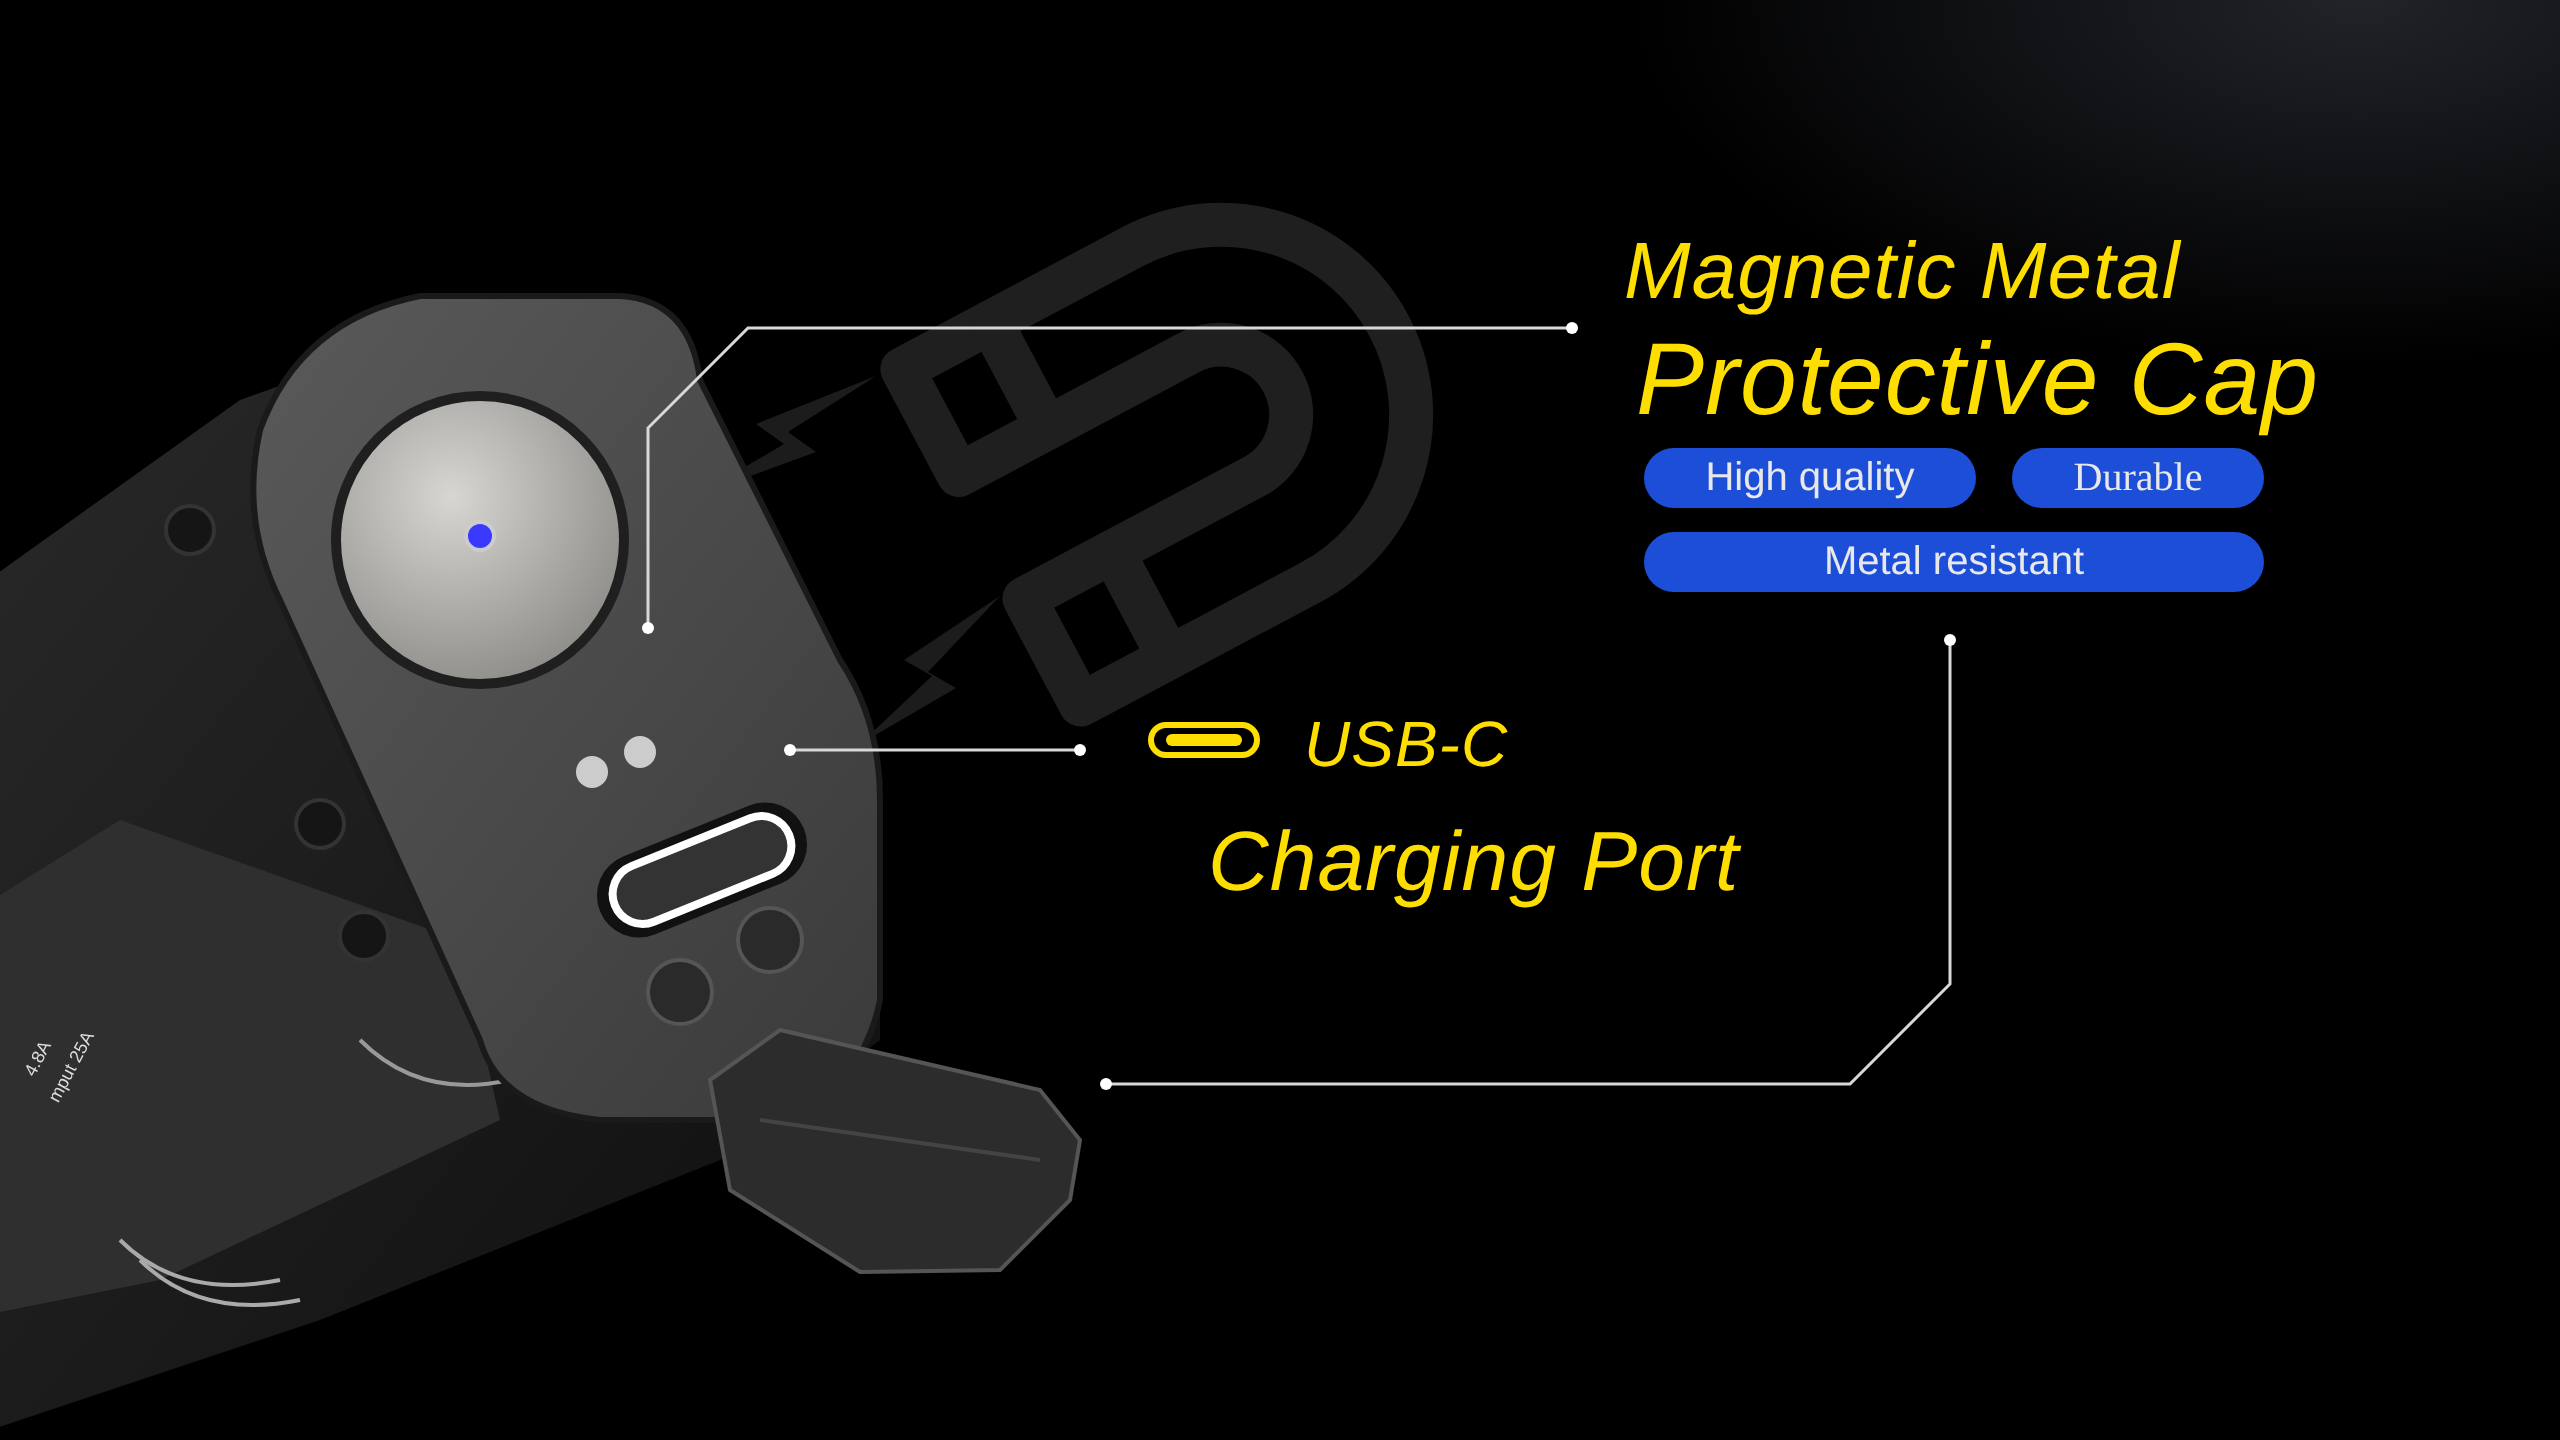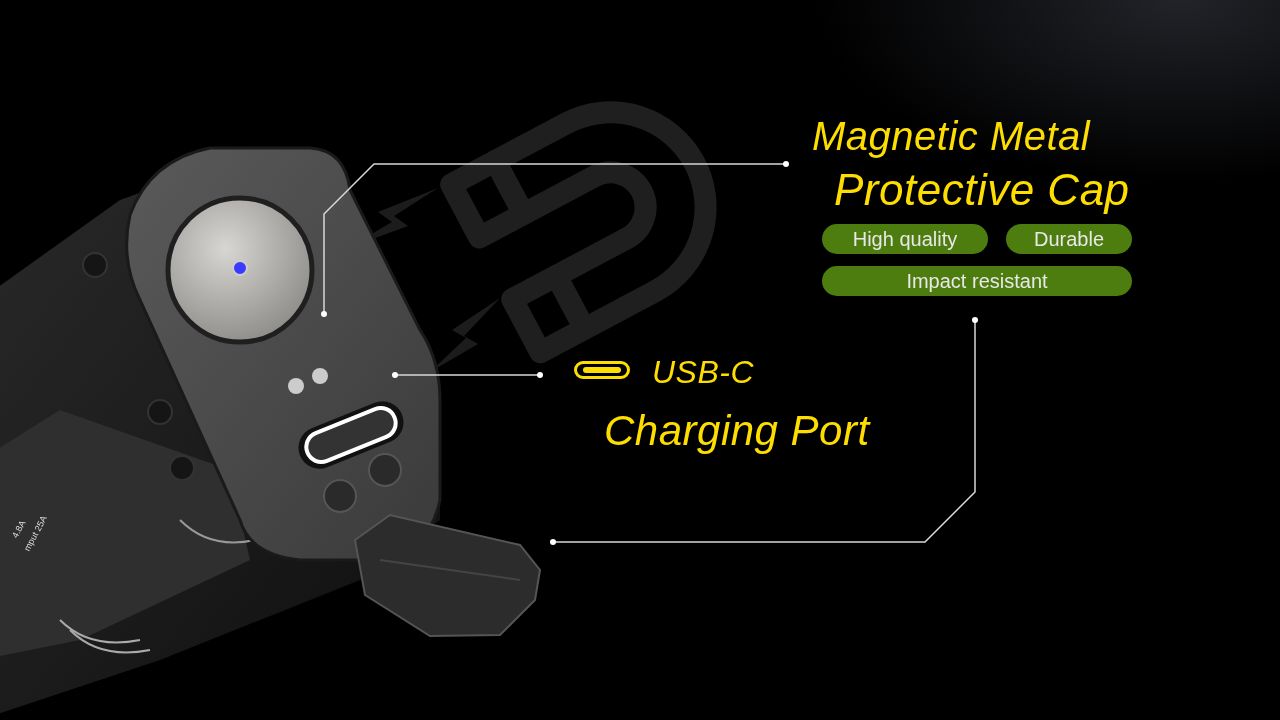--- a/index.html
+++ b/index.html
@@ -11,30 +11,30 @@
     .bg-glow {
       position:absolute; inset:0;
       background: radial-gradient(ellipse 520px 260px at 1180px 0px, rgba(60,64,74,0.55), rgba(0,0,0,0) 70%);
     }
     .layer { position:absolute; left:0; top:0; }
     .headline {
       position:absolute; color:#fede00; font-weight:normal; font-style:italic;
       letter-spacing:0.5px; white-space:nowrap;
     }
     .h1 { left:812px; top:112px; font-size:40px; line-height:48px; }
-    .h2 { left:818px; top:166px; font-size:44px; line-height:48px;margin-left:16px; }
+    .h2 { left:818px; top:166px; font-size:51px; line-height:48px; }
     .usb-title { left:652px; top:348px; font-size:32px; line-height:48px; }
     .usb-title2 { left:604px; top:406px; font-size:42px; line-height:50px;text-align:right; }
     .pill {
       position:absolute; height:30px; border-radius:15px;
-      background:#4d7c0f; color:#e8e8e8; font-size:20px; line-height:30px;
+      background:#1d4ed8; color:#e8e8e8; font-size:20px; line-height:30px;
       text-align:center; white-space:nowrap;
     }
     .p1 { left:822px; top:224px; width:166px; }
-    .p2 { left:1006px; top:224px; width:126px; }
+    .p2 { left:1006px; top:224px; width:126px;font-family:Liberation Serif, serif; }
     .p3 { left:822px; top:266px; width:310px; }
     .usb-icon {
       position:absolute; left:574px; top:361px; width:56px; height:18px;
       border:3px solid #fede00; border-radius:12px; box-sizing:border-box;
     }
     .usb-icon::after {
       content:""; position:absolute; left:6px; right:6px; top:3px; height:6px;
       background:#fede00; border-radius:3px;
     }
     .device-text {
@@ -118,17 +118,17 @@
     <circle cx="553" cy="542" r="3"></circle>
     <circle cx="975" cy="320" r="3"></circle>
   </g>
 </svg>
 
 <div class="headline h1">Magnetic Metal</div>
 <div class="headline h2">Protective Cap</div>
 
 <div class="pill p1">High quality</div>
 <div class="pill p2">Durable</div>
-<div class="pill p3">Impact resistant</div>
+<div class="pill p3">Metal resistant</div>
 
 <div class="usb-icon"></div>
 <div class="headline usb-title">USB-C</div>
 <div class="headline usb-title2">Charging Port</div>
 
 </body></html>

